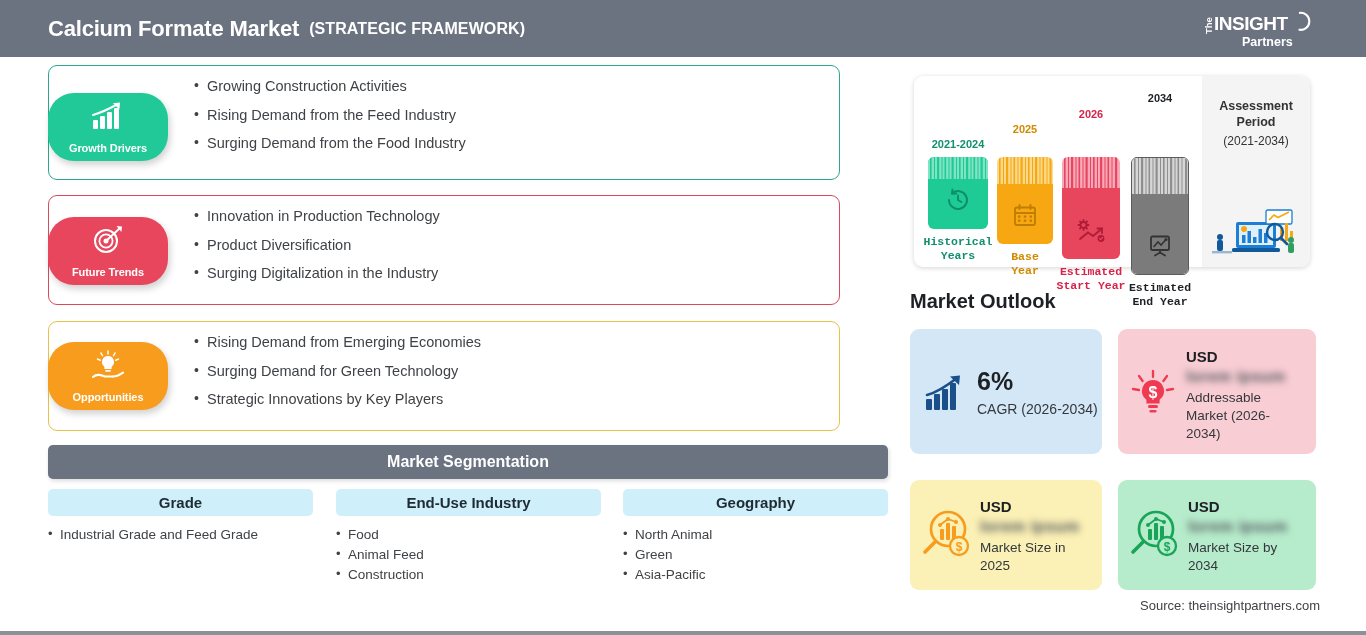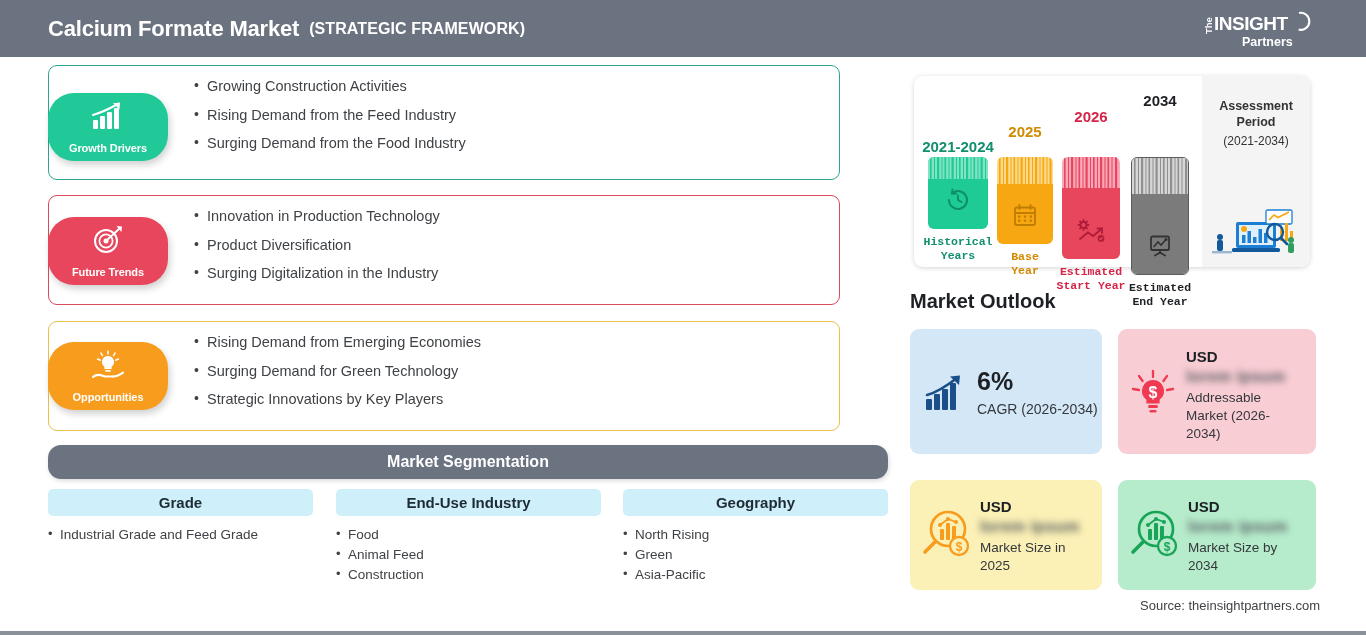--- a/index.html
+++ b/index.html
@@ -64,21 +64,21 @@
   }
   .drv-list li:last-child { margin-bottom: 0; }
   .drv-list li::before {
     content: "\2022"; position: absolute; left: 0; top: -1px;
     color: #3f4246; font-size: 14px;
   }
 
   
   #seg-bar {
     position: absolute; left: 48px; top: 445px; width: 840px; height: 34px;
-    background: #6b7280; border-radius: 13px;
+    background: #6b7280; border-radius: 5px;
     display: flex; align-items: center; justify-content: center;
     box-shadow: 1px 2px 4px rgba(0,0,0,0.14);
   }
   #seg-bar .seg-title { color: #fff; font-size: 16px; font-weight: bold; }
 
   #seg-cols { position: absolute; left: 48px; top: 489px; width: 840px; }
   .seg-col { position: absolute; top: 0; }
   .seg-col .seg-head {
     background: #cfeffa; border-radius: 5px; height: 27px;
     display: flex; align-items: center; justify-content: center;
@@ -101,21 +101,21 @@
   #timeline-card {
     position: absolute; left: 14px; top: 19px; width: 396px; height: 191px;
     background: #ffffff; border-radius: 9px;
     box-shadow: 0 1px 5px rgba(0,0,0,0.17);
     display: flex;
   }
   #bars { position: relative; width: 288px; height: 100%; }
   .bar-unit { position: absolute; bottom: 10px; }
   .bar-year {
     position: absolute; left: 50%; transform: translateX(-50%);
-    white-space: nowrap; font-size: 15px; font-weight: bold; line-height: 1;
+    white-space: nowrap; font-size: 11px; font-weight: bold; line-height: 1;
   }
   .bar-shape {
     position: relative; width: 100%; border-radius: 6px; overflow: hidden;
     display: flex; flex-direction: column;
   }
   .bar-barcode { width: 100%; position: relative; }
   .bar-body { width: 100%; flex: 1; position: relative; }
   .bar-body .bicon2 {
     position: absolute; left: 50%; bottom: 16px; transform: translateX(-50%);
   }
@@ -272,21 +272,21 @@
         <li>Animal Feed</li>
         <li>Construction</li>
       </ul>
     </div>
 
     <div class="seg-col" style="left:575px;width:265px;">
       <div class="seg-head">
         <span>Geography</span>
       </div>
       <ul>
-        <li>North Rising</li>
+        <li>North Animal</li>
         <li>Green</li>
         <li>Asia-Pacific</li>
       </ul>
     </div>
 
   </div>
 
   <div id="right-col">
 
     <div id="timeline-card">

